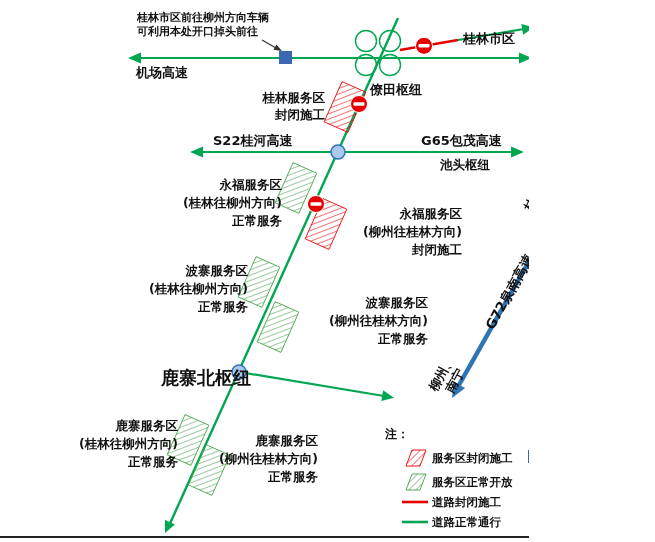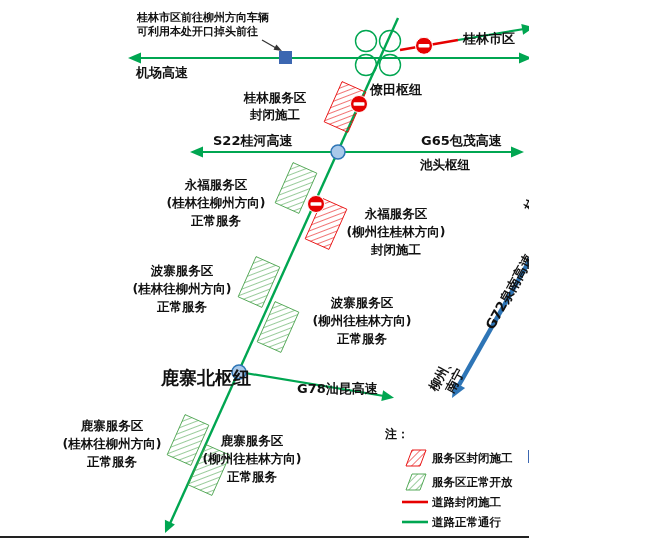--- a/index.html
+++ b/index.html
@@ -1,21 +1,21 @@
 <!DOCTYPE html>
 <html style="--road-green: #00A651; --road-red: #E60000; --hatch-green: #43A047; --arrow-blue: #2E75B6; --node-fill: #A9C9EA; --node-stroke: #2E75B6; --uturn-blue: #3C67B1; --text-dark: #111111;"><head>
 <meta charset="utf-8">
 <style>
   html,body{margin:0;padding:0;background:#fff;}
   .canvas{position:relative;width:529px;height:542px;background:#ffffff;overflow:hidden;
           font-family:"DejaVu Sans","Liberation Sans",sans-serif;}
   .canvas svg{position:absolute;left:0;top:0;}
   .lbl{position:absolute;font-weight:bold;color:var(--text-dark);white-space:nowrap;font-size:13px;}
   .sm{font-size:11px;line-height:14px;}
-  .blk{position:absolute;font-weight:bold;color:var(--text-dark);text-align:center;
+  .blk{position:absolute;font-weight:bold;color:var(--text-dark);text-align:right;
        line-height:18px;font-size:12.5px;}
   .rot{transform:rotate(-61deg);transform-origin:center center;text-align:center;
        font-weight:bold;color:var(--text-dark);position:absolute;}
   .lgl{position:absolute;font-weight:bold;color:var(--text-dark);font-size:11.5px;white-space:nowrap;}
 </style>
 </head>
 <body>
 
 <div class="canvas">
 
@@ -127,23 +127,22 @@
   <div class="lbl sm" style="left:137px;top:11px;">
     <div>桂林市区前往柳州方向车辆</div>
     <div>可利用本处开口掉头前往</div>
   </div>
 
   <div class="lbl" style="left:136px;top:64px;">机场高速</div>
   <div class="lbl" style="left:463px;top:30px;">桂林市区</div>
   <div class="lbl" style="left:370px;top:81px;">僚田枢纽</div>
   <div class="lbl" style="left:213px;top:132px;">S22桂河高速</div>
   <div class="lbl" style="left:421px;top:132px;">G65包茂高速</div>
-  <div class="lbl" style="left:420px;top:157px;font-size:12.5px;">池头枢纽</div>
+  <div class="lbl" style="left:440px;top:157px;font-size:12.5px;">池头枢纽</div>
   <div class="lbl" style="left:161px;top:366px;font-size:18px;">鹿寨北枢纽</div>
-  <div class="lbl" style="left:297px;top:380px;">G78汕昆高速</div>
 
   <div class="blk" style="left:225px;top:89px;width:100px;line-height:17px;">
     <div>桂林服务区</div>
     <div>封闭施工</div>
   </div>
 
   <div class="blk" style="left:150px;top:176px;width:132px;">
     <div>永福服务区</div>
     <div>(桂林往柳州方向)</div>
     <div>正常服务</div>

